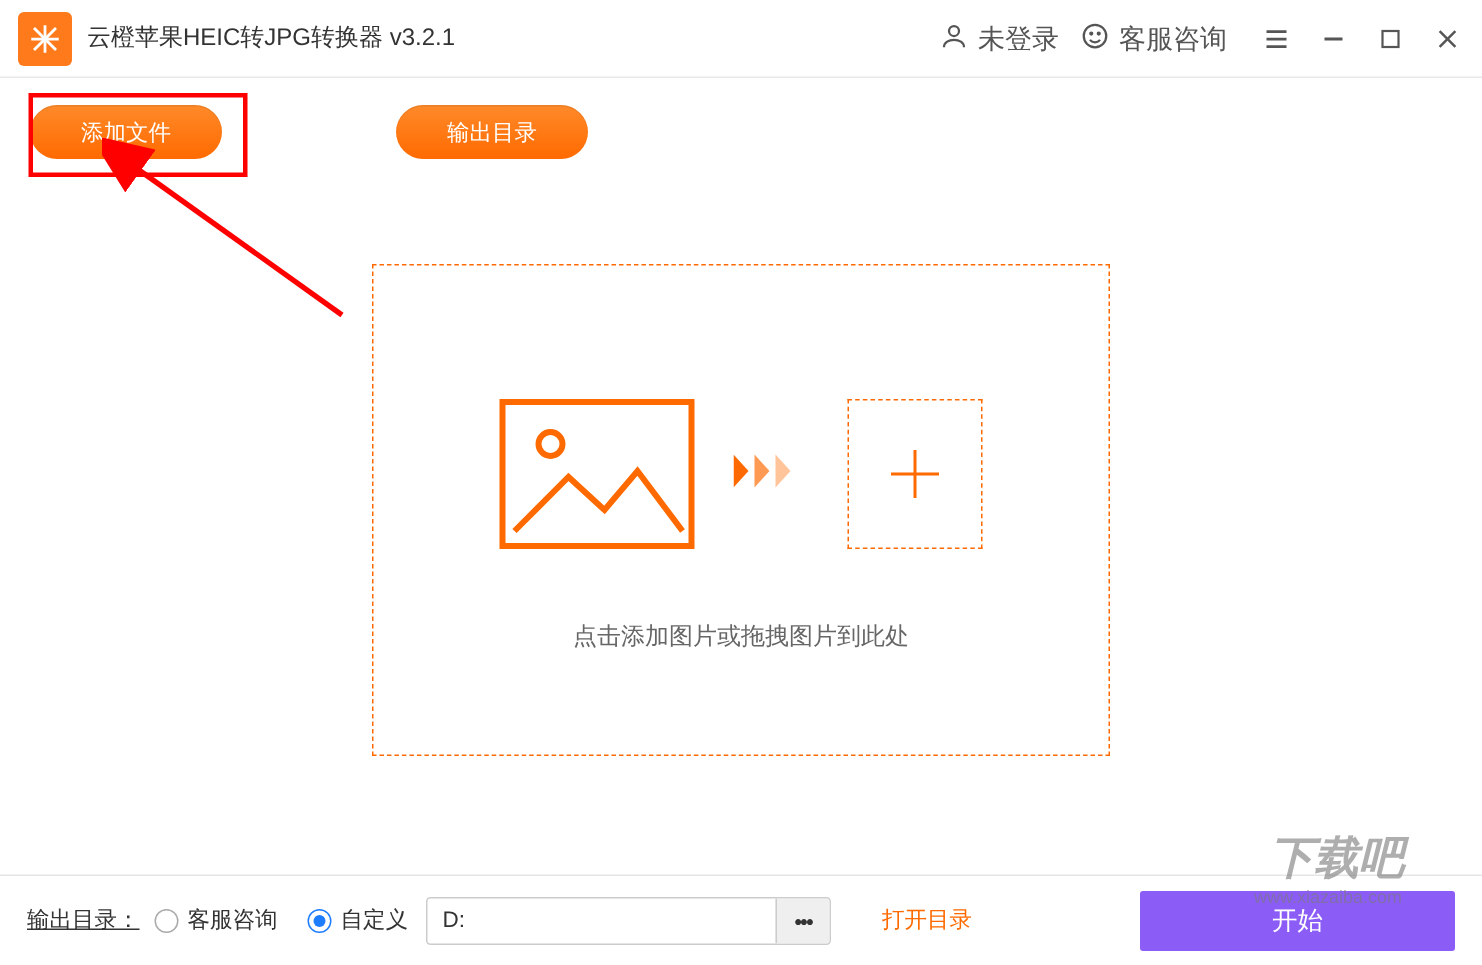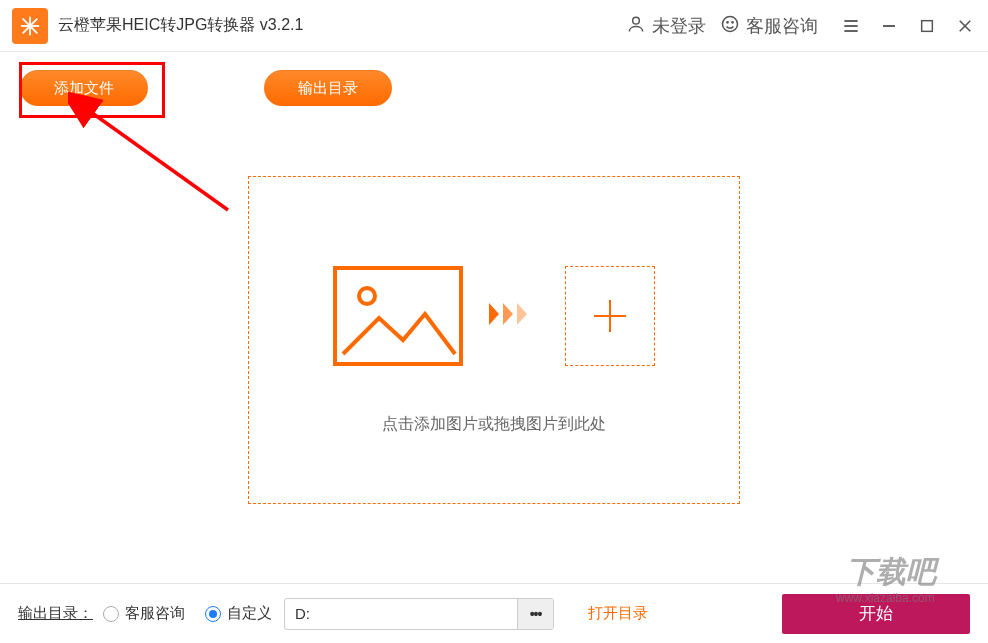--- a/index.html
+++ b/index.html
@@ -210,23 +210,23 @@
       letter-spacing: -1px;
     }
     .open-link {
       margin-left: 34px;
       color: #ff6a00;
       font-size: 15px;
       cursor: pointer;
     }
     .start-btn {
       margin-left: auto;
-      width: 188px;
+      width: 210px;
       height: 40px;
-      background: #be185d;
+      background: #8b5cf6;
       color: #fff;
       border: none;
       font-size: 17px;
       cursor: pointer;
       border-radius: 2px;
       text-align: center;
     }
 
     .watermark {
       position: absolute;

